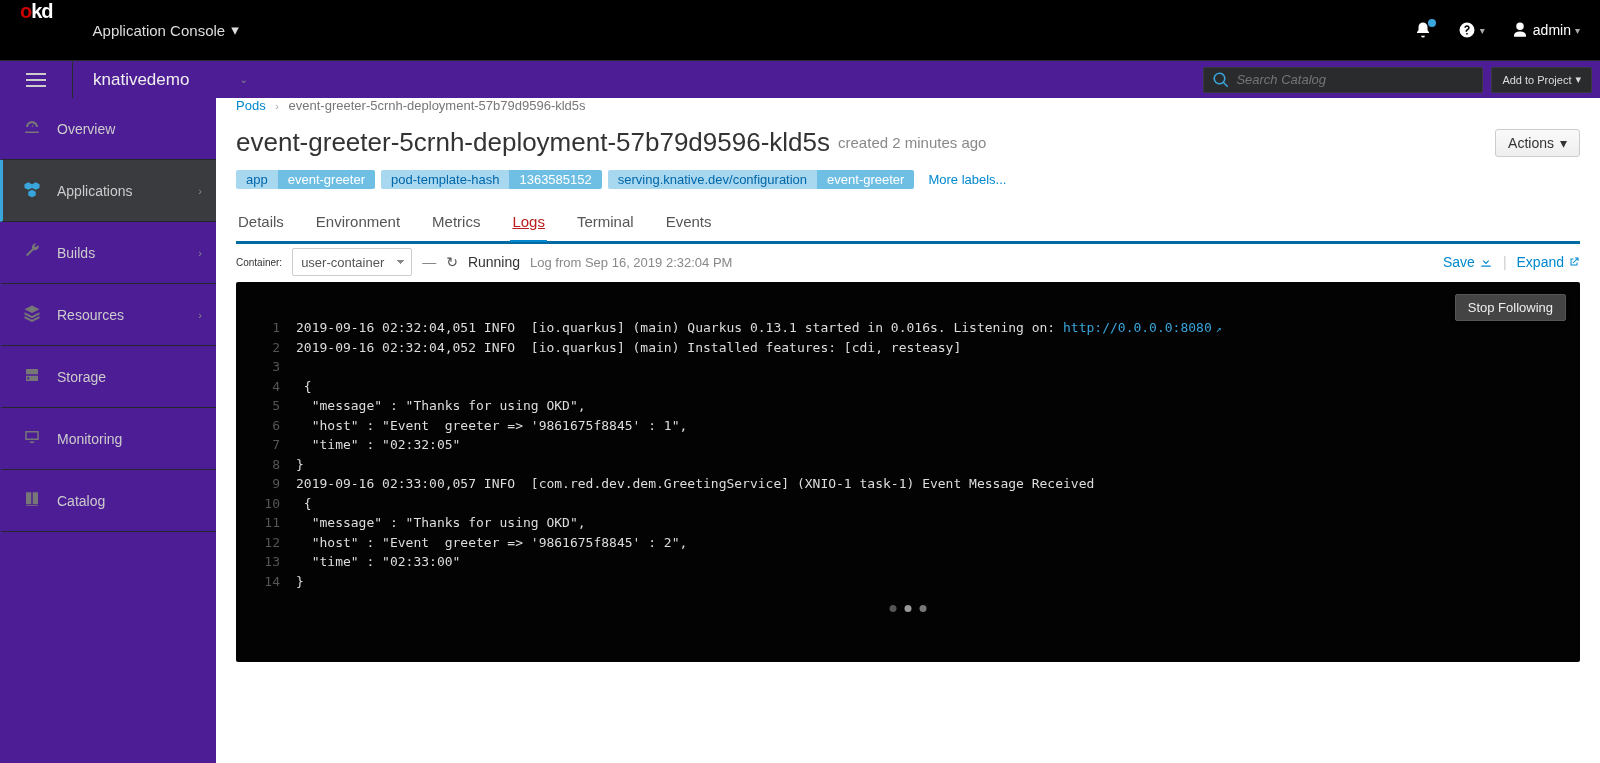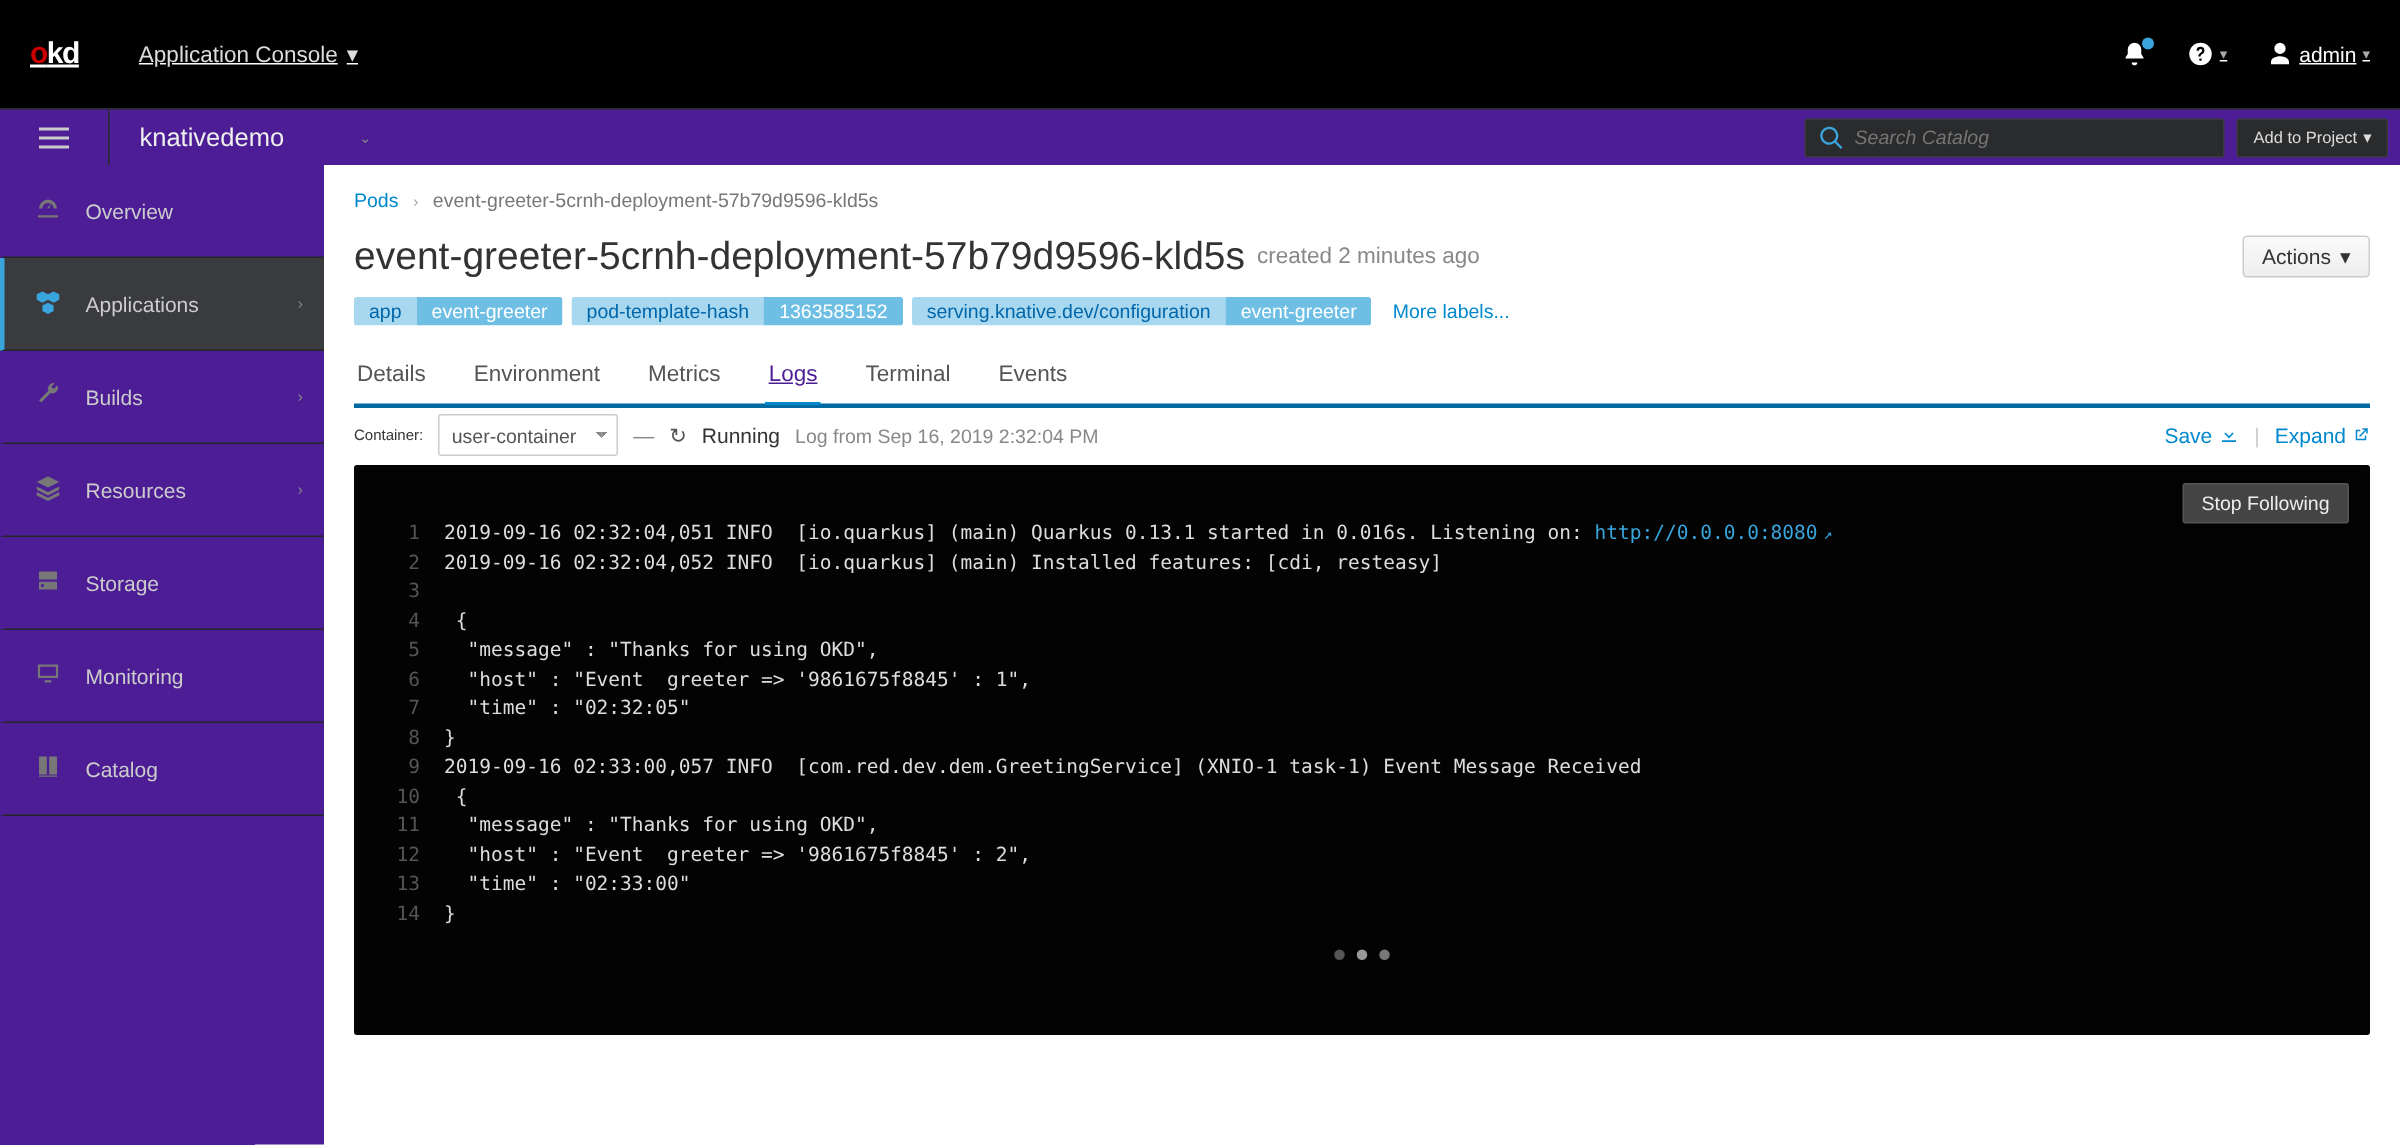--- a/index.html
+++ b/index.html
@@ -1,20 +1,20 @@
 <!DOCTYPE html>
 <html><head>
 <meta charset="utf-8">
 <style>
   * { box-sizing: border-box; margin: 0; padding: 0; }
   html, body { height: 100%; font-family: "Helvetica Neue", Helvetica, Arial, sans-serif; font-size: 14px; color: #333; background: #fff; }
   a { text-decoration: none; }
 
   
-  .topbar { height: 72px; background: #000; color: #fff; display: flex; align-items: center; padding: 0 20px; text-decoration: underline; }
+  .topbar { height: 60px; background: #000; color: #fff; display: flex; padding: 0 20px; }
   .logo { font-size: 20px; font-weight: bold; letter-spacing: -1px; margin-right: 40px; }
   .logo .o { color: #c00; }
   .logo .kd { color: #fff; }
   .console-picker { color: #ddd; font-size: 15px; display: flex; align-items: center; gap: 6px; cursor: pointer; }
   .topbar-spacer { flex: 1; }
   .topbar-icons { display: flex; align-items: center; gap: 26px; }
   .topbar-icons .icon-btn { color: #fff; display: flex; align-items: center; gap: 4px; cursor: pointer; }
   .topbar-icons .caret { font-size: 10px; color: #aaa; }
   .bell-wrap { position: relative; }
   .bell-dot { position: absolute; top: -2px; right: -4px; width: 8px; height: 8px; background: #39a5dc; border-radius: 50%; }
@@ -37,40 +37,40 @@
 
   
   .sidebar { width: 216px; background: #4c1d95; color: #ccc; overflow-y: auto; }
   .side-item { height: 62px; display: flex; align-items: center; padding: 0 18px; gap: 14px; cursor: pointer; border-left: 3px solid transparent; border-bottom: 1px solid #25262a; position: relative; }
   .side-item.active { background: #3a3b3f; border-left-color: #39a5dc; }
   .side-item .glyph { width: 22px; text-align: center; color: #777; }
   .side-item.active .glyph { color: #39a5dc; }
   .side-item .chev { position: absolute; right: 14px; font-size: 11px; color: #888; }
 
   
-  .main { flex: 1; overflow: auto; background: #fff; padding: 16px 20px 40px 20px; }
+  .main { flex: 1; overflow: auto; background: #fff; padding: 0 20px 40px 20px; }
   
   .breadcrumb { font-size: 13px; color: #777; margin-bottom: 14px; }
   .breadcrumb a { color: #0088ce; }
   .breadcrumb .sep { color: #aaa; margin: 0 6px; font-size: 11px; }
 
   .title-row { display: flex; align-items: center; margin-bottom: 12px; }
   .title { font-size: 26px; color: #333; font-weight: 400; }
   .title-sub { color: #888; font-size: 15px; margin-left: 8px; }
   .actions-btn { margin-left: auto; border: 1px solid #ccc; background: linear-gradient(#fafafa,#eee); border-radius: 3px; padding: 5px 12px; font-size: 14px; display: flex; align-items: center; gap: 6px; cursor: pointer; }
 
   .labels-row { display: flex; align-items: center; gap: 6px; flex-wrap: wrap; margin-bottom: 18px; }
   .label-pair { display: inline-flex; font-size: 13px; border-radius: 2px; overflow: hidden; }
   .label-k { background: #a8d8ef; color: #0066aa; padding: 2px 10px; }
   .label-v { background: #6fbfe4; color: #fff; padding: 2px 10px; }
   .more-labels { color: #0088ce; font-size: 13px; margin-left: 8px; cursor: pointer; }
 
   .tabs { display: flex; gap: 28px; border-bottom: 3px solid #0369a1; margin-bottom: 4px; }
   .tab { padding: 6px 2px 10px 2px; font-size: 15px; color: #555; cursor: pointer; border-bottom: 2px solid transparent; margin-bottom: -1px; }
-  .tab.active { color: #4c1d95; border-bottom-color: #0088ce; text-decoration: underline; }
+  .tab.active { color: #b91c1c; border-bottom-color: #0088ce; text-decoration: underline; }
 
   .log-controls { display: flex; align-items: center; gap: 10px; margin-bottom: 6px; }
   .log-controls label { font-size: 10px; }
   .container-select { border: 1px solid #ccc; background: #fff; border-radius: 2px; height: 28px; padding: 0 26px 0 8px; font-size: 13px; color: #555; appearance: none; background-image: linear-gradient(45deg, transparent 50%, #888 50%), linear-gradient(-45deg, transparent 50%, #888 50%); background-position: right 10px center, right 6px center; background-size: 4px 4px; background-repeat: no-repeat; cursor: pointer; }
   .dash { color: #888; }
   .spin { display: inline-block; animation: spin 1.5s linear infinite; }
   @keyframes spin { to { transform: rotate(360deg); } }
   .running { color: #333; }
   .log-meta { color: #888; font-size: 13px; }
   .log-controls-spacer { flex: 1; }

